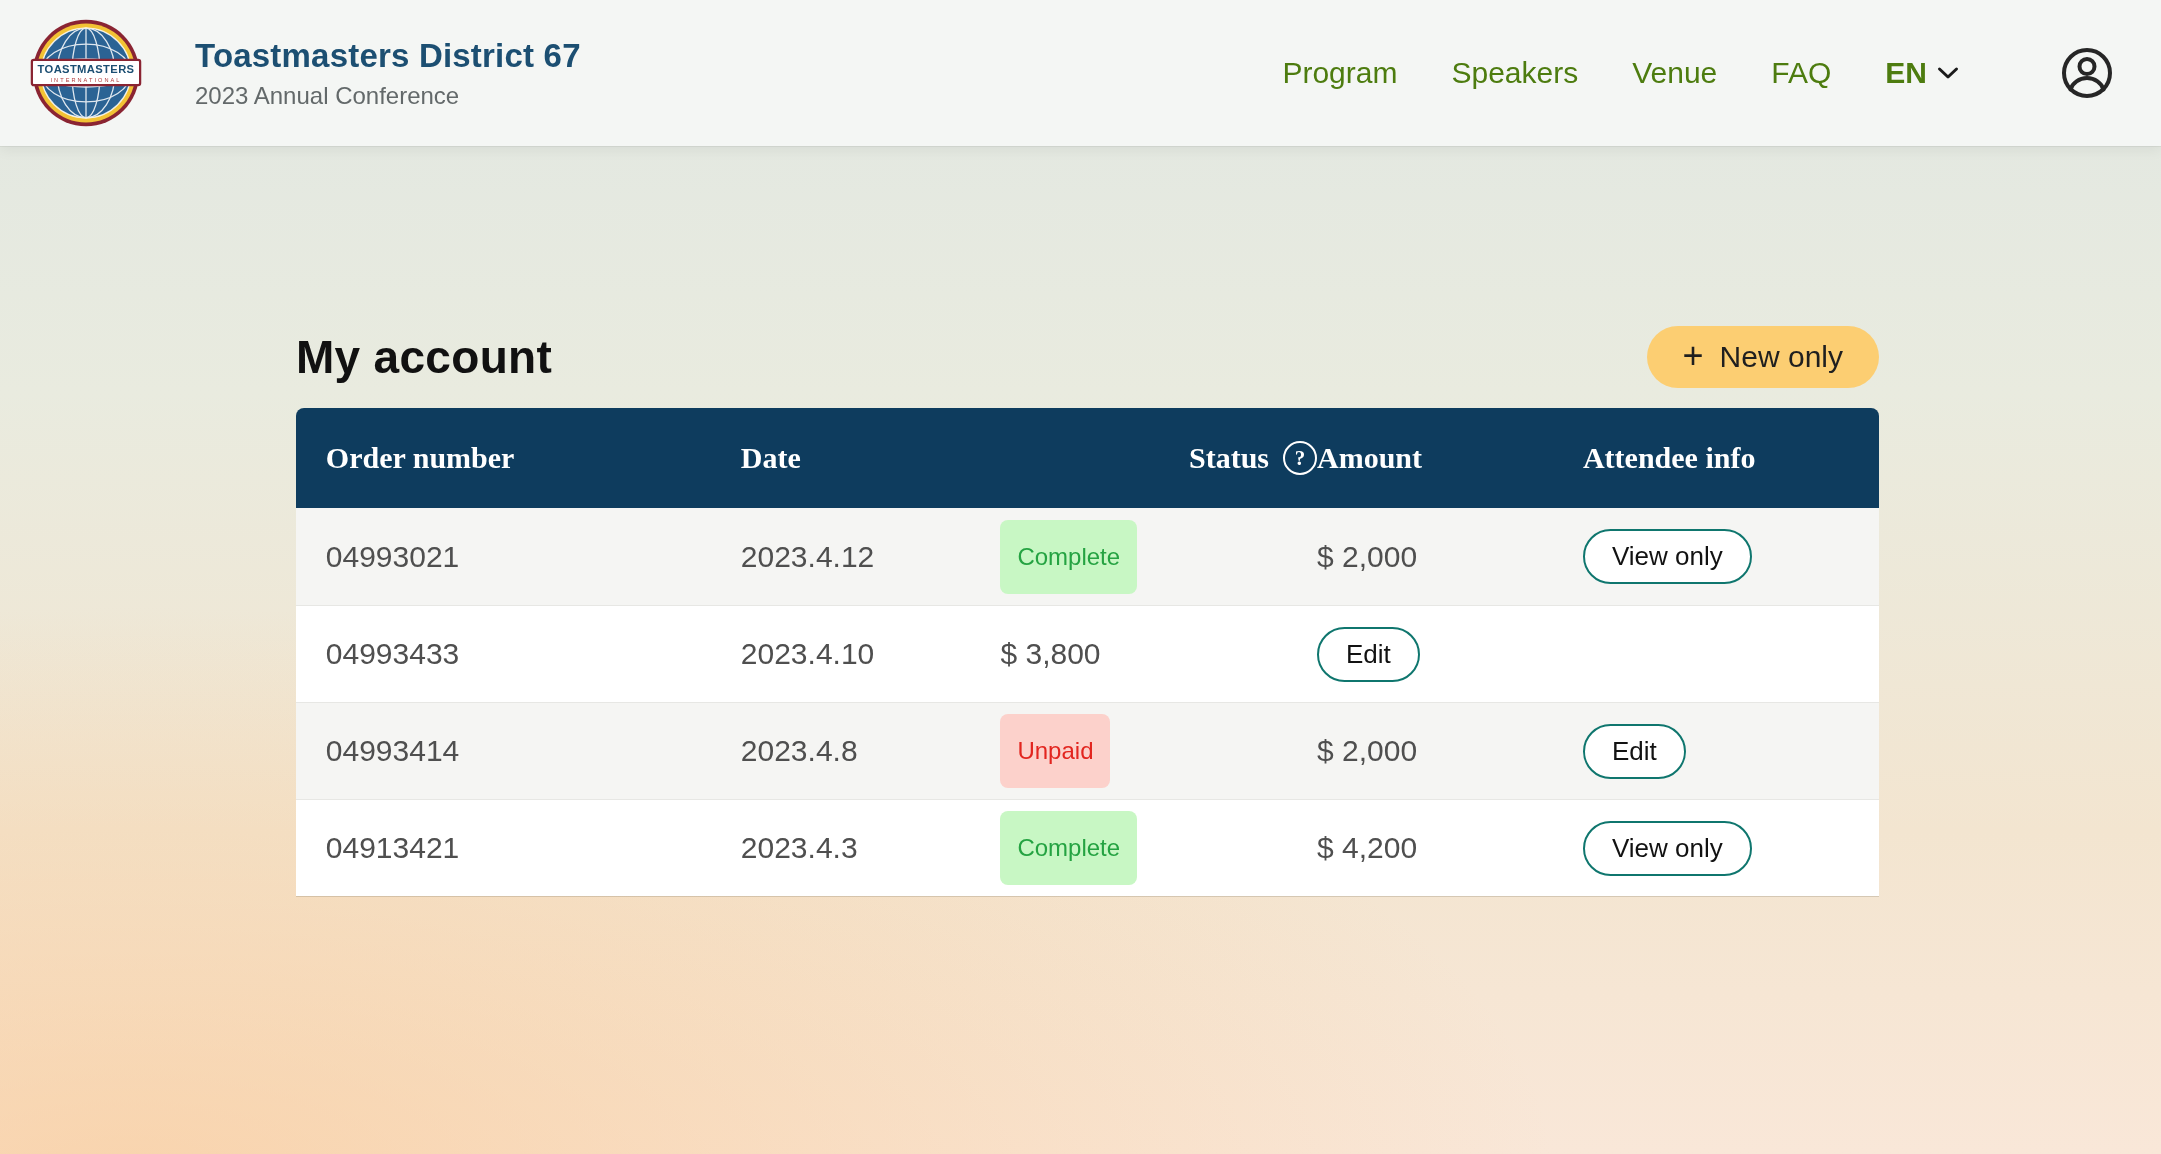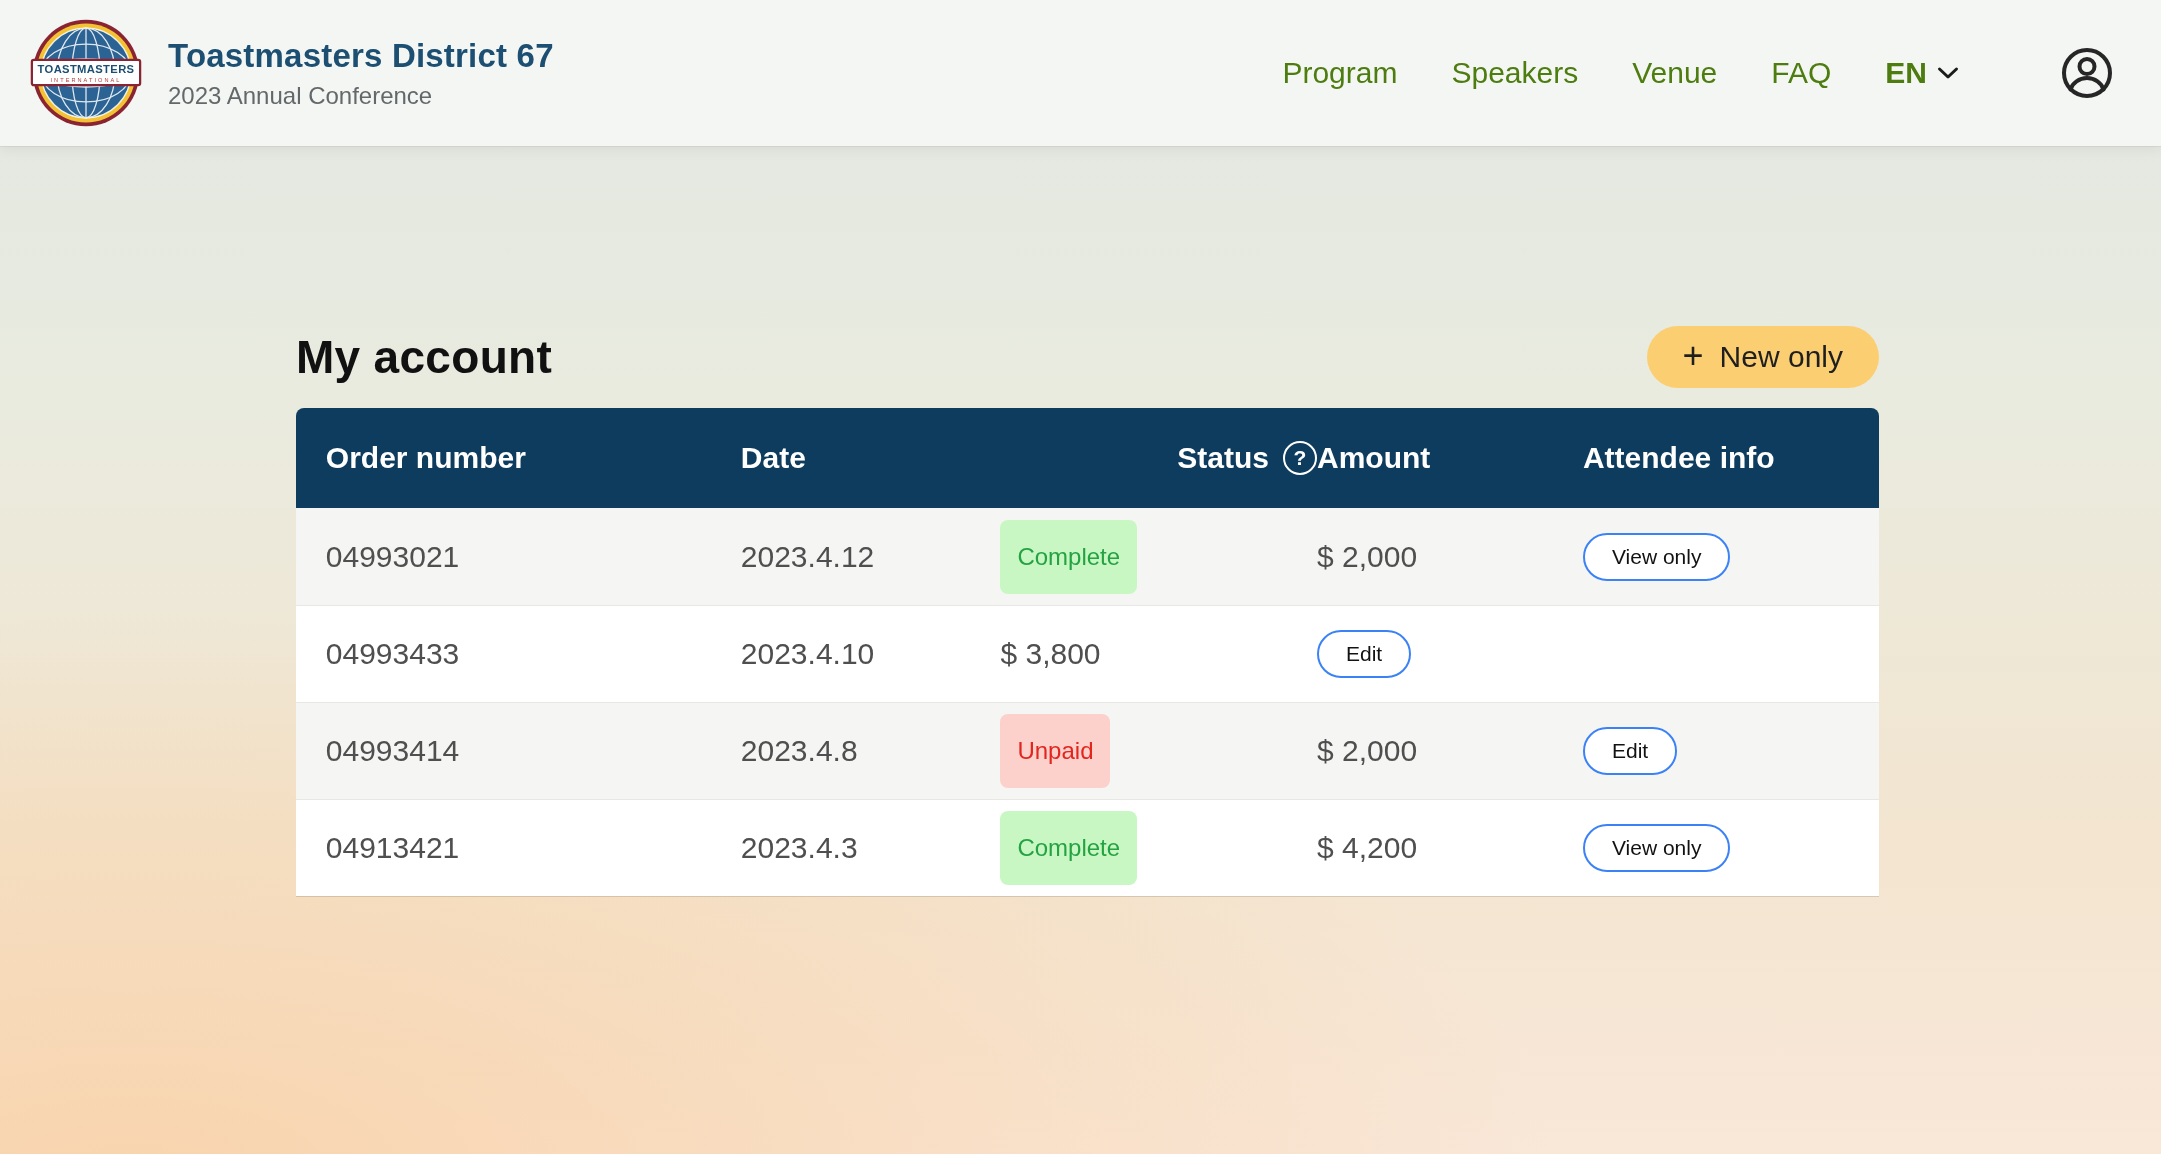--- a/index.html
+++ b/index.html
@@ -17,21 +17,21 @@
     background:
       radial-gradient(120% 90% at 6% 102%, rgba(248,196,138,0.55) 0%, rgba(248,196,138,0) 55%),
       linear-gradient(180deg,#e1e7e2 0%,#e9ebdf 34%,#f3e5d0 72%,#f9e7d8 100%);
   }
   
   .topbar{
     height:146px;background:var(--header-bar);
     display:flex;align-items:center;
     padding:0 46px 0 30px;
     box-shadow:0 1px 0 rgba(0,0,0,.05),0 5px 12px rgba(0,0,0,.05);
-    position:relative;z-index:2;
+    position:relative;z-index:2;gap:27px;
   }
   .logo{width:112px;height:112px;flex:0 0 auto;}
   .brand{margin-left:26px;}
   .brand-title{font-size:33px;font-weight:700;color:#1c4f72;letter-spacing:.2px;}
   .brand-sub{font-size:24px;color:#63696a;margin-top:7px;}
   .nav{margin-left:auto;display:flex;align-items:center;gap:54px;font-size:30px;color:#4d7c0f;}
   .nav-item{cursor:pointer;white-space:nowrap;}
   .lang{display:flex;align-items:center;gap:10px;font-weight:700;cursor:pointer;}
   .avatar-btn{margin-left:46px;width:56px;height:56px;display:flex;align-items:center;justify-content:center;cursor:pointer;}
   
@@ -45,39 +45,39 @@
   }
   .new-order .plus{font-size:36px;font-weight:400;line-height:1;position:relative;top:-1px;}
   
   .table{margin-top:8px;border-radius:8px 8px 0 0;overflow:hidden;
          box-shadow:0 1px 0 rgba(120,110,90,.25);}
   .thead,.trow{
     display:grid;
     grid-template-columns:28.1% 16.4% 20% 16.8% 18.7%;
     align-items:center;
   }
-  .thead{background:var(--table-header-bg);height:100px;color:#fff;font-size:30px;font-weight:700;}
+  .thead{background:var(--table-header-bg);height:100px;color:#fff;font-size:30px;font-weight:700;font-family:Liberation Serif, serif;}
   .cell{display:flex;align-items:center;}
   .c-order{padding-left:6.7%;}
   .trow{height:97px;background:#fff;font-size:30px;color:#4f4f4f;}
   .trow.alt{background:#f5f5f3;}
   .trow + .trow{border-top:1px solid #e7e7e4;}
   .status-head{display:flex;align-items:center;gap:14px;justify-content:flex-end;}
   .help-icon{
     width:34px;height:34px;border:2.5px solid #fff;border-radius:50%;
     display:flex;align-items:center;justify-content:center;
     font-size:21px;font-weight:700;color:#fff;
   }
   .badge{display:inline-block;padding:23px 17px;border-radius:8px;font-size:24px;font-weight:500;}
   .status-complete{background:var(--complete-bg);color:var(--complete-text);}
   .status-pending{background:var(--pending-bg);color:var(--pending-text);}
   .status-unpaid{background:var(--unpaid-bg);color:var(--unpaid-text);}
   .pill-btn{
-    padding:10px 27px;border-radius:31px;border:2px solid #3b82f6;background:#fff;
-    font-family:inherit;font-size:21px;color:#121212;cursor:pointer;white-space:nowrap;
+    padding:10px 27px;border-radius:31px;border:2px solid #0f766e;background:#fff;
+    font-family:inherit;font-size:26px;color:#121212;cursor:pointer;white-space:nowrap;
   }
 </style>
 </head>
 <body>
 
 <header class="topbar">
   <svg class="logo" viewBox="0 0 120 120" aria-hidden="true">
     <circle cx="60" cy="60" r="57" fill="#8a2432"></circle>
     <circle cx="60" cy="60" r="53" fill="#f2c234"></circle>
     <circle cx="60" cy="60" r="48" fill="#2b6394"></circle>

